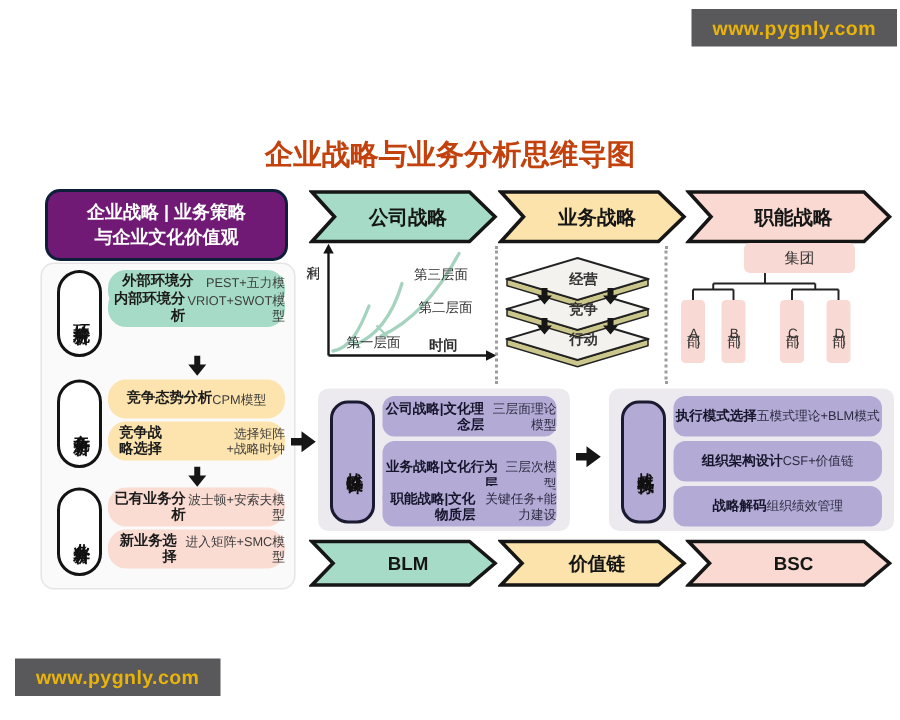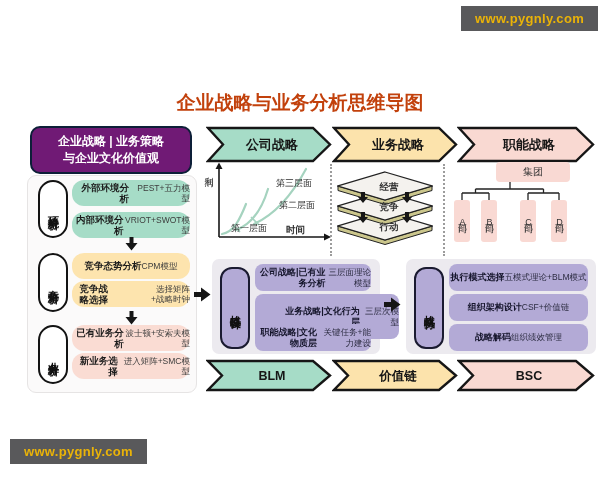--- a/index.html
+++ b/index.html
@@ -72,21 +72,21 @@
     <span>与企业文化价值观</span>
   </div>
 
   <div class="panel">
 
     <div class="vpill" style="left:10px;top:4px;width:26px;height:54px;">环境分析</div>
     <div class="item green" style="left:44px;top:4px;width:118px;height:26px;">
       <span class="t1">外部环境分析</span>
       <span class="t2">PEST+五力模型</span>
     </div>
-    <div class="item green" style="left:44px;top:36px;width:118px;height:26px;">
+    <div class="item green" style="left:44px;top:16px;width:118px;height:26px;">
       <span class="t1">内部环境分析</span>
       <span class="t2">VRIOT+SWOT模型</span>
     </div>
     <svg class="abs" style="left:97px;top:61px;" width="13" height="14">
       <path d="M4.5,0 h4 v6 h4 l-6,7.5 -6,-7.5 h4 z" fill="#161616"></path>
     </svg>
 
     <div class="vpill" style="left:10px;top:77px;width:26px;height:55px;">竞争分析</div>
     <div class="item yellow" style="left:44px;top:77px;width:118px;height:26px;">
       <span class="t1">竞争态势分析</span>
@@ -175,24 +175,24 @@
     <div class="dept" style="left:101px;top:40px;width:16px;height:42px;">部门D</div>
   </div>
 
   <svg class="abs" style="left:194px;top:287px;" width="18" height="15">
     <path d="M0,5 h7 v-4.5 l9.5,7 -9.5,7 v-4.5 h-7 z" fill="#161616"></path>
   </svg>
 
   <div class="gpanel" style="left:212px;top:259px;width:168px;height:95px;">
     <div class="vpill purple" style="left:8px;top:8px;width:26px;height:78px;">战略设计</div>
     <div class="item purple" style="left:43px;top:5px;width:116px;height:27px;">
-      <span class="t1">公司战略|已有业务分析</span>
+      <span class="t1">公司战略|文化理念层</span>
       <span class="t2">三层面理论模型</span>
     </div>
-    <div class="item purple" style="left:43px;top:35px;width:116px;height:45px;padding-left:28px;">
+    <div class="item purple" style="left:43px;top:35px;width:116px;height:45px;">
       <span class="t1">业务战略|文化行为层</span>
       <span class="t2">三层次模型</span>
     </div>
     <div class="item purple" style="left:43px;top:65px;width:116px;height:27px;">
       <span class="t1">职能战略|文化物质层</span>
       <span class="t2">关键任务+能力建设</span>
     </div>
   </div>
 
   <svg class="abs" style="left:384px;top:297px;" width="18" height="15">

